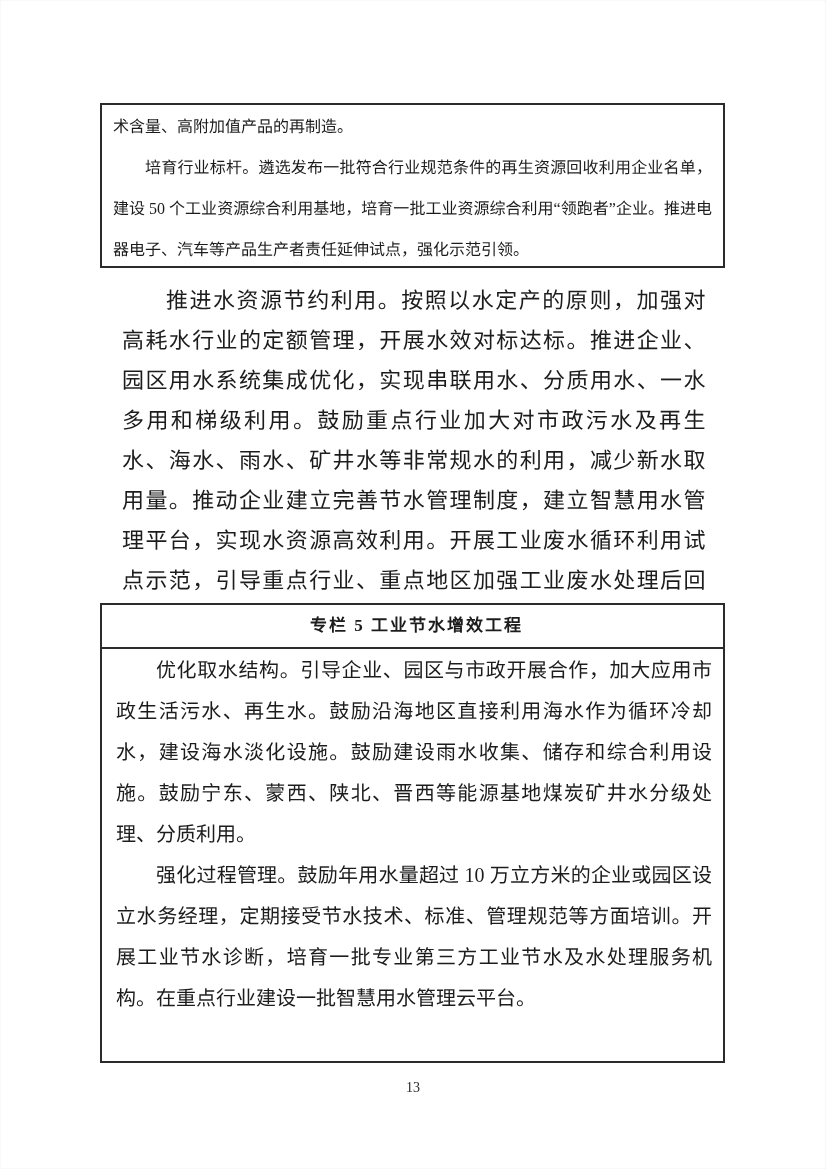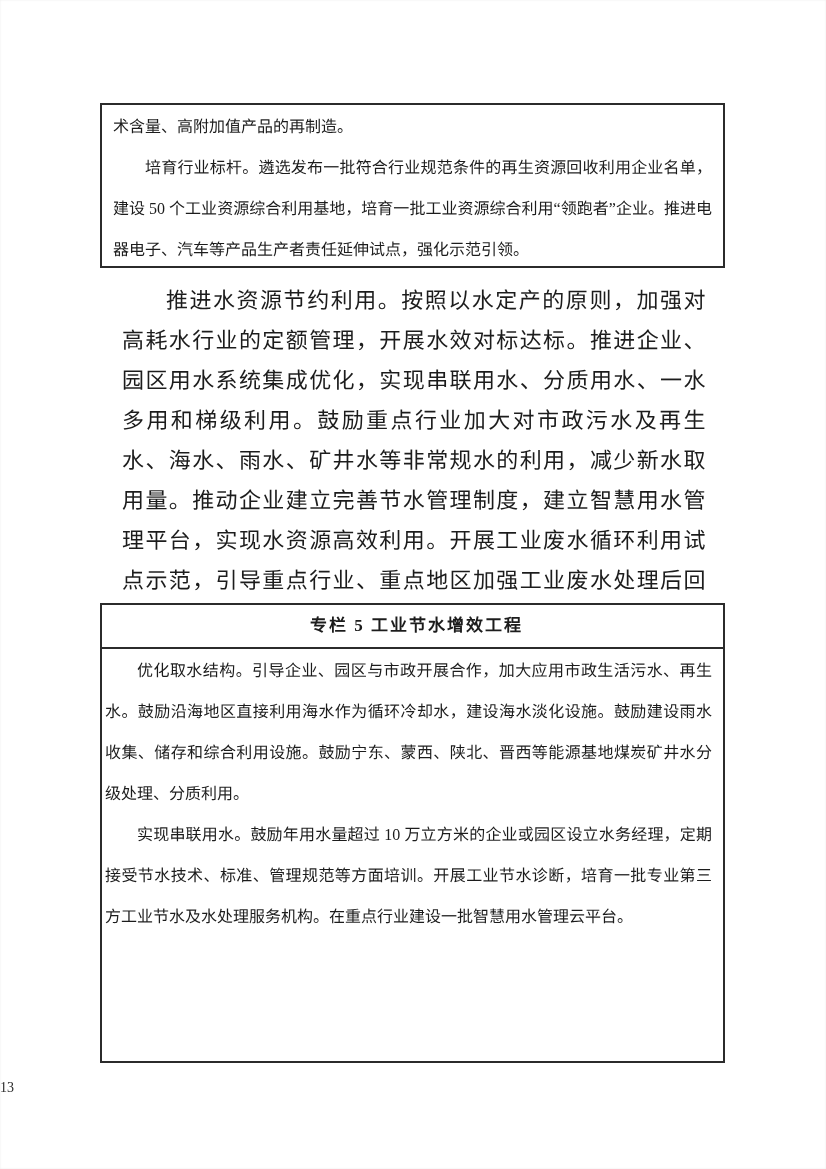--- a/index.html
+++ b/index.html
@@ -60,36 +60,37 @@
     height: 42px;
     line-height: 42px;
     border-bottom: 2px solid #2b2b2b;
     text-align: center;
     font-weight: bold;
     font-size: 17px;
     letter-spacing: 2px;
     padding-left: 8px;
   }
   .box2-body {
-    padding: 1px 11px 0 3px;
-    font-size: 16px;
+    padding: 1px 11px 0 14px;
+    font-size: 20px;
     line-height: 41px;
     text-align: justify;
     text-justify: inter-character;
   }
   .box2-body p { margin: 0; }
   .indent { text-indent: 2em; }
   .lead {
     font-weight: normal;
   }
   .page-number {
     position: absolute;
     left: 0;
     right: 0;
     top: 1080px;
+    text-align: center;
     font-size: 14px;
     color: #2a2a2a;
   }
 </style>
 </head>
 <body>
 
 <div class="page">
 
   <section class="callout-box box1">
@@ -107,20 +108,20 @@
     </p>
   </section>
 
   <section class="callout-box box2">
     <div class="box2-title-row">专栏 5  工业节水增效工程</div>
     <div class="box2-body">
       <p class="indent">
         <span class="lead">优化取水结构。</span><span>引导企业、园区与市政开展合作，加大应用市政生活污水、再生水。鼓励沿海地区直接利用海水作为循环冷却水，建设海水淡化设施。鼓励建设雨水收集、储存和综合利用设施。鼓励宁东、蒙西、陕北、晋西等能源基地煤炭矿井水分级处理、分质利用。</span>
       </p>
       <p class="indent">
-        <span class="lead">实现串联用水。</span><span>鼓励年用水量超过 10 万立方米的企业或园区设立水务经理，定期接受节水技术、标准、管理规范等方面培训。开展工业节水诊断，培育一批专业第三方工业节水及水处理服务机构。在重点行业建设一批智慧用水管理云平台。</span>
+        <span class="lead">强化过程管理。</span><span>鼓励年用水量超过 10 万立方米的企业或园区设立水务经理，定期接受节水技术、标准、管理规范等方面培训。开展工业节水诊断，培育一批专业第三方工业节水及水处理服务机构。在重点行业建设一批智慧用水管理云平台。</span>
       </p>
     </div>
   </section>
 
   <div class="page-number">13</div>
 
 </div>
 
 </body></html>

